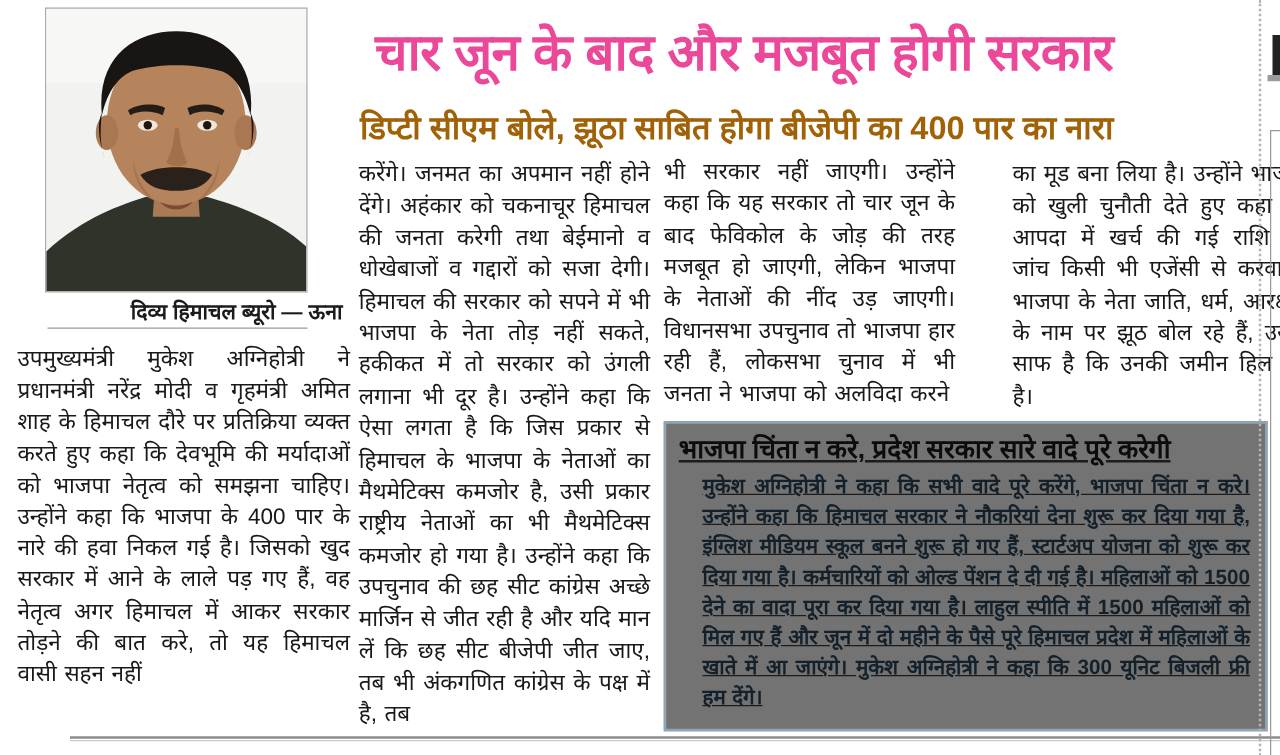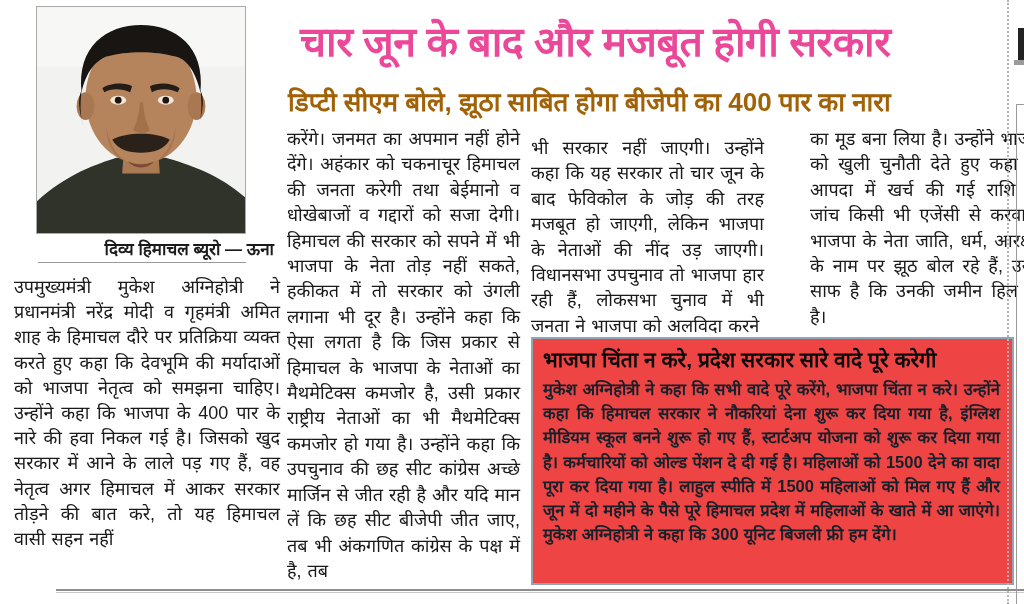--- a/index.html
+++ b/index.html
@@ -31,35 +31,36 @@
     font-size:26px;font-weight:bold;color:#a16207;
     white-space:nowrap;line-height:40px;
   }
   
   .bodycol{
     font-size:18px;line-height:25.4px;text-align:justify;
     color:#191919;word-spacing:1px;
   }
   .col1{left:14px;top:275px;width:266px;height:305px;line-height:25.2px;}
   .col2{left:287px;top:127px;width:233px;height:452px;}
-  .col3{left:531px;top:136px;width:233px;height:204px;}
+  .col3{left:531px;top:125px;width:233px;height:204px;}
   .col4{left:774px;top:127px;width:236px;height:212px;margin-left:36px;}
   
   .hbox{
     left:531px;top:337px;width:483px;height:248px;box-sizing:border-box;
-    background:#ef4444;border:2px solid #8ea6b6;
+    background:#737373;border:2px solid #8ea6b6;
     padding:6px 12px 6px 10px;
+    text-decoration:underline;
   }
   .hbox-title{
     font-size:21px;font-weight:bold;color:#0c0c0c;
     line-height:30px;white-space:nowrap;
   }
   .hbox-body{
     margin-top:2px;font-size:16.5px;font-weight:bold;color:#14202a;
-    line-height:24.2px;text-align:justify;word-spacing:0.5px;
+    line-height:24.2px;text-align:justify;word-spacing:0.5px;margin-left:19px;
   }
   
   .bottom-rule{left:56px;top:589px;width:968px;height:2px;background:#8d8d8d;}
   .bottom-rule2{left:56px;top:592px;width:968px;height:1px;background:#c9c9c9;}
   .dotted-sep{left:1007px;top:0;width:0;height:604px;border-left:2px dotted #b4b4b4;}
   .frag-head{left:1018px;top:28px;width:6px;height:36px;background:#222;}
   .frag-tick{left:1014px;top:60px;width:10px;height:5px;background:#9b9b9b;}
   .frag-box-v{left:1016px;top:104px;width:1px;height:500px;background:#9b9b9b;}
   .frag-box-h{left:1016px;top:104px;width:8px;height:1px;background:#9b9b9b;}
 </style>

